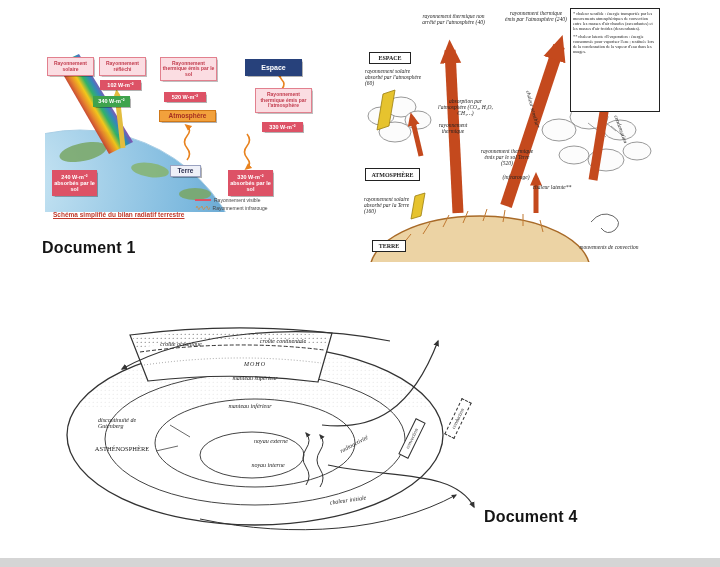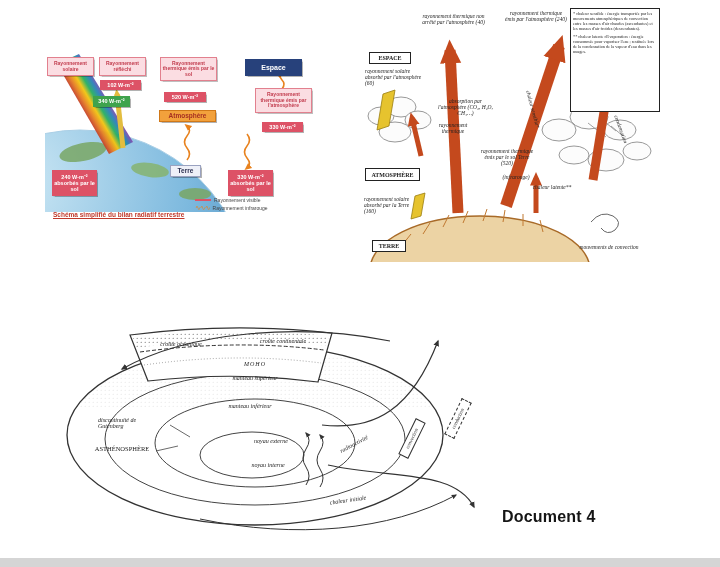--- a/index.html
+++ b/index.html
@@ -213,16 +213,17 @@
     <div class="d4lbl" style="left:38px;top:92px;width:64px;text-align:left;">discontinuité de Gutenberg</div>
     <div class="d4lbl" style="left:20px;top:120px;width:84px;font-size:6.5px;font-style:normal;">ASTHÉNOSPHÈRE</div>
     <div class="d4lbl" style="left:183px;top:113px;width:56px;">noyau externe</div>
     <div class="d4lbl" style="left:180px;top:137px;width:56px;">noyau interne</div>
     <div class="d4lbl" style="left:268px;top:116px;width:52px;transform:rotate(-28deg);">radioactivité</div>
     <div class="d4lbl" style="left:260px;top:172px;width:56px;transform:rotate(-8deg);">chaleur initiale</div>
     <div class="d4cell" style="left:332px;top:108px;transform:rotate(-64deg);">convection</div>
     <div class="d4cell dashed" style="left:378px;top:88px;transform:rotate(-64deg);">conduction</div>
   </div>
 
-  <div class="doc-label" style="left:502px;top:508px;">Document 4</div>
+  <div class="doc-label" style="left:42px;top:239px;">Document 1</div>
+  <div class="doc-label" style="left:484px;top:508px;">Document 4</div>
 
   <div class="bottom-bar"></div>
 </div>
 
 </body></html>

